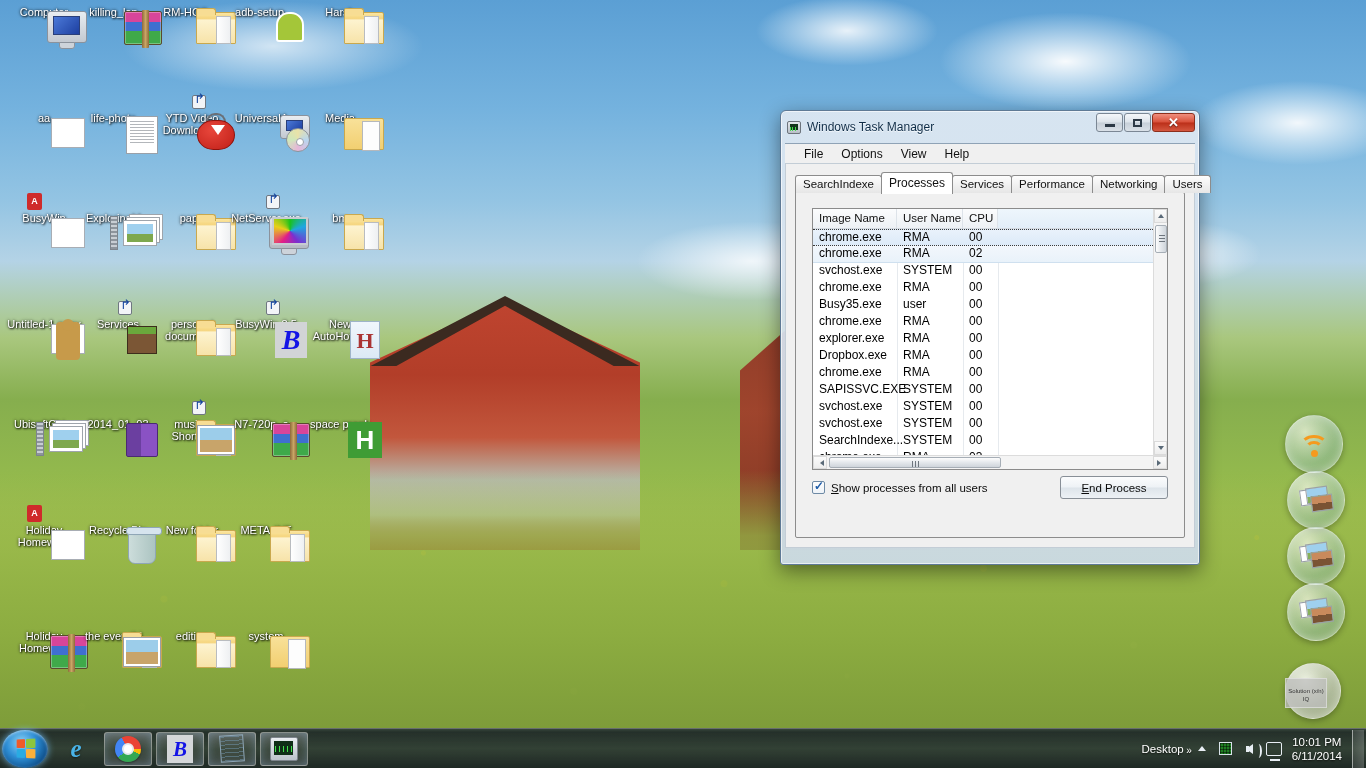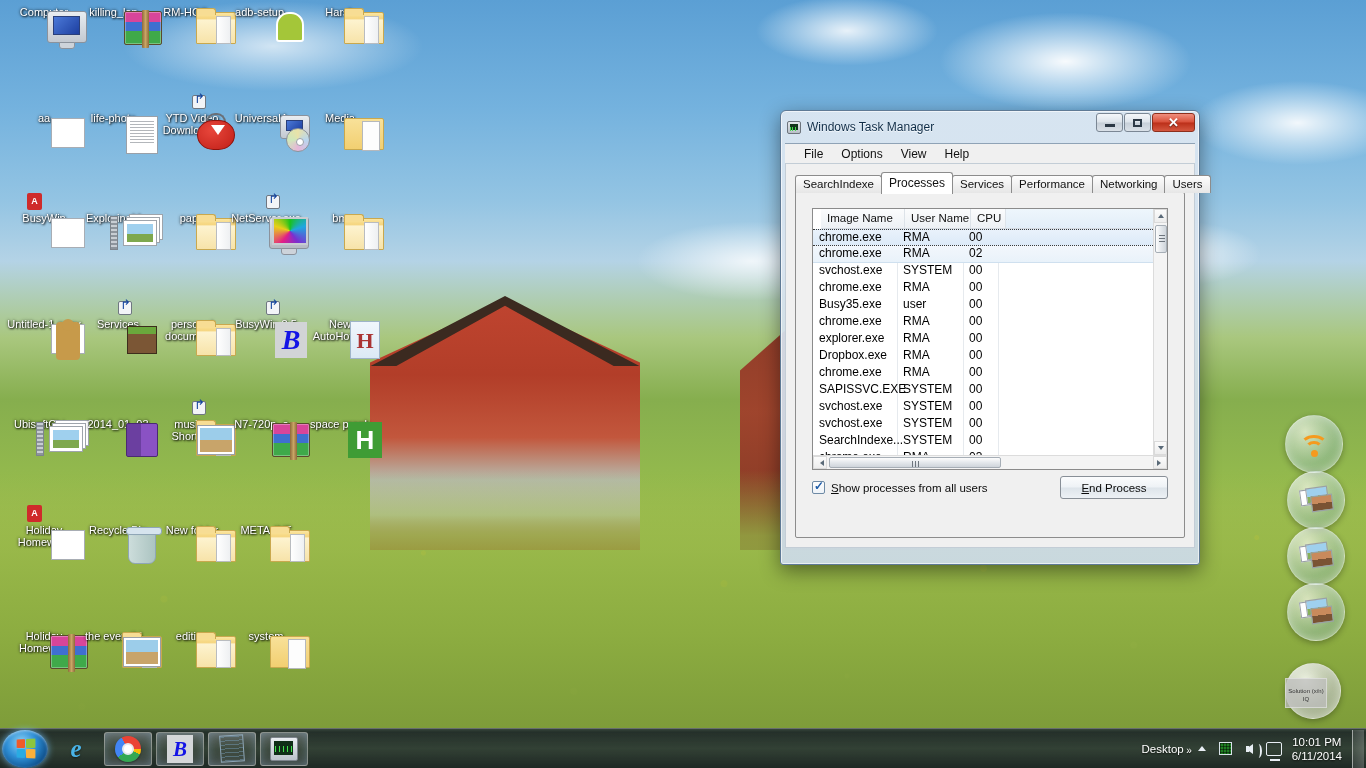--- a/index.html
+++ b/index.html
@@ -332,21 +332,21 @@
   }
   #tab-panel {
     position:absolute; left:9px; top:28px; right:9px; bottom:9px;
     background:#f0f0f0; border:1px solid #8c8c8c; border-radius:0 2px 2px 2px;
   }
 
   #proc-list {
     position:absolute; left:16px; top:15px; right:16px; height:262px;
     background:#fff; border:1px solid #8b8b8b;
   }
-  #col-head { display:flex; height:20px; background: linear-gradient(to bottom,#fbfcfd,#edf1f5); border-bottom:1px solid #d3d9df;margin-left:8px; }
+  #col-head { display:flex; height:20px; background: linear-gradient(to bottom,#fbfcfd,#edf1f5); border-bottom:1px solid #d3d9df; }
   .col {
     font-size:11.5px; line-height:19px; padding-left:6px; border-right:1px solid #dde3e9; color:#111;
   }
   .col.c-img { width:84px; }
   .col.c-usr { width:66px; }
   .col.c-cpu { width:35px; }
   .col.c-fill { flex:1; background: linear-gradient(to bottom,#eef6fc,#e2eef8); border-right:none; }
 
   #rows { position:absolute; left:0; top:20px; right:14px; bottom:14px; overflow:hidden; }
   .prow { display:flex; height:17px; align-items:flex-start; font-size:12px; color:#000; }

